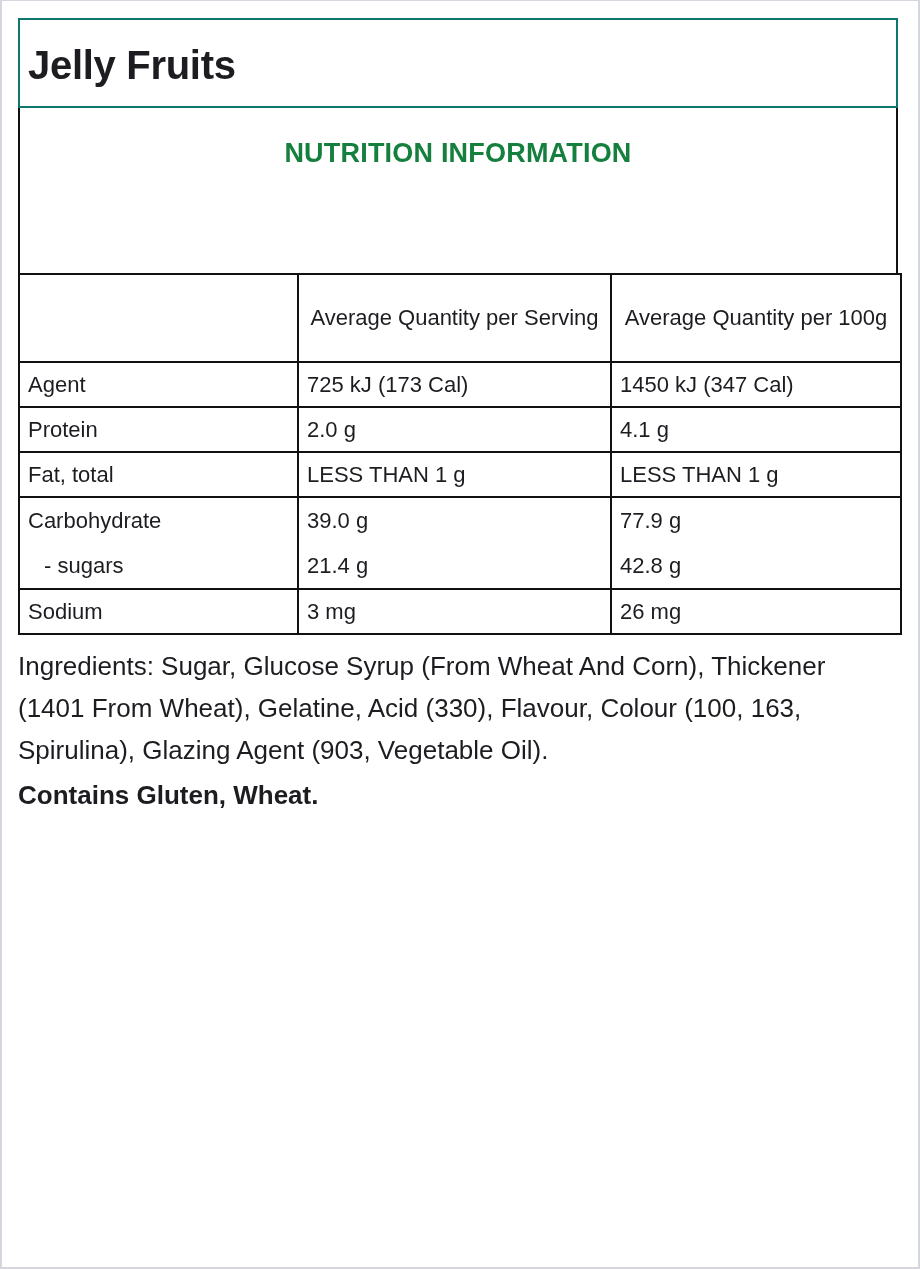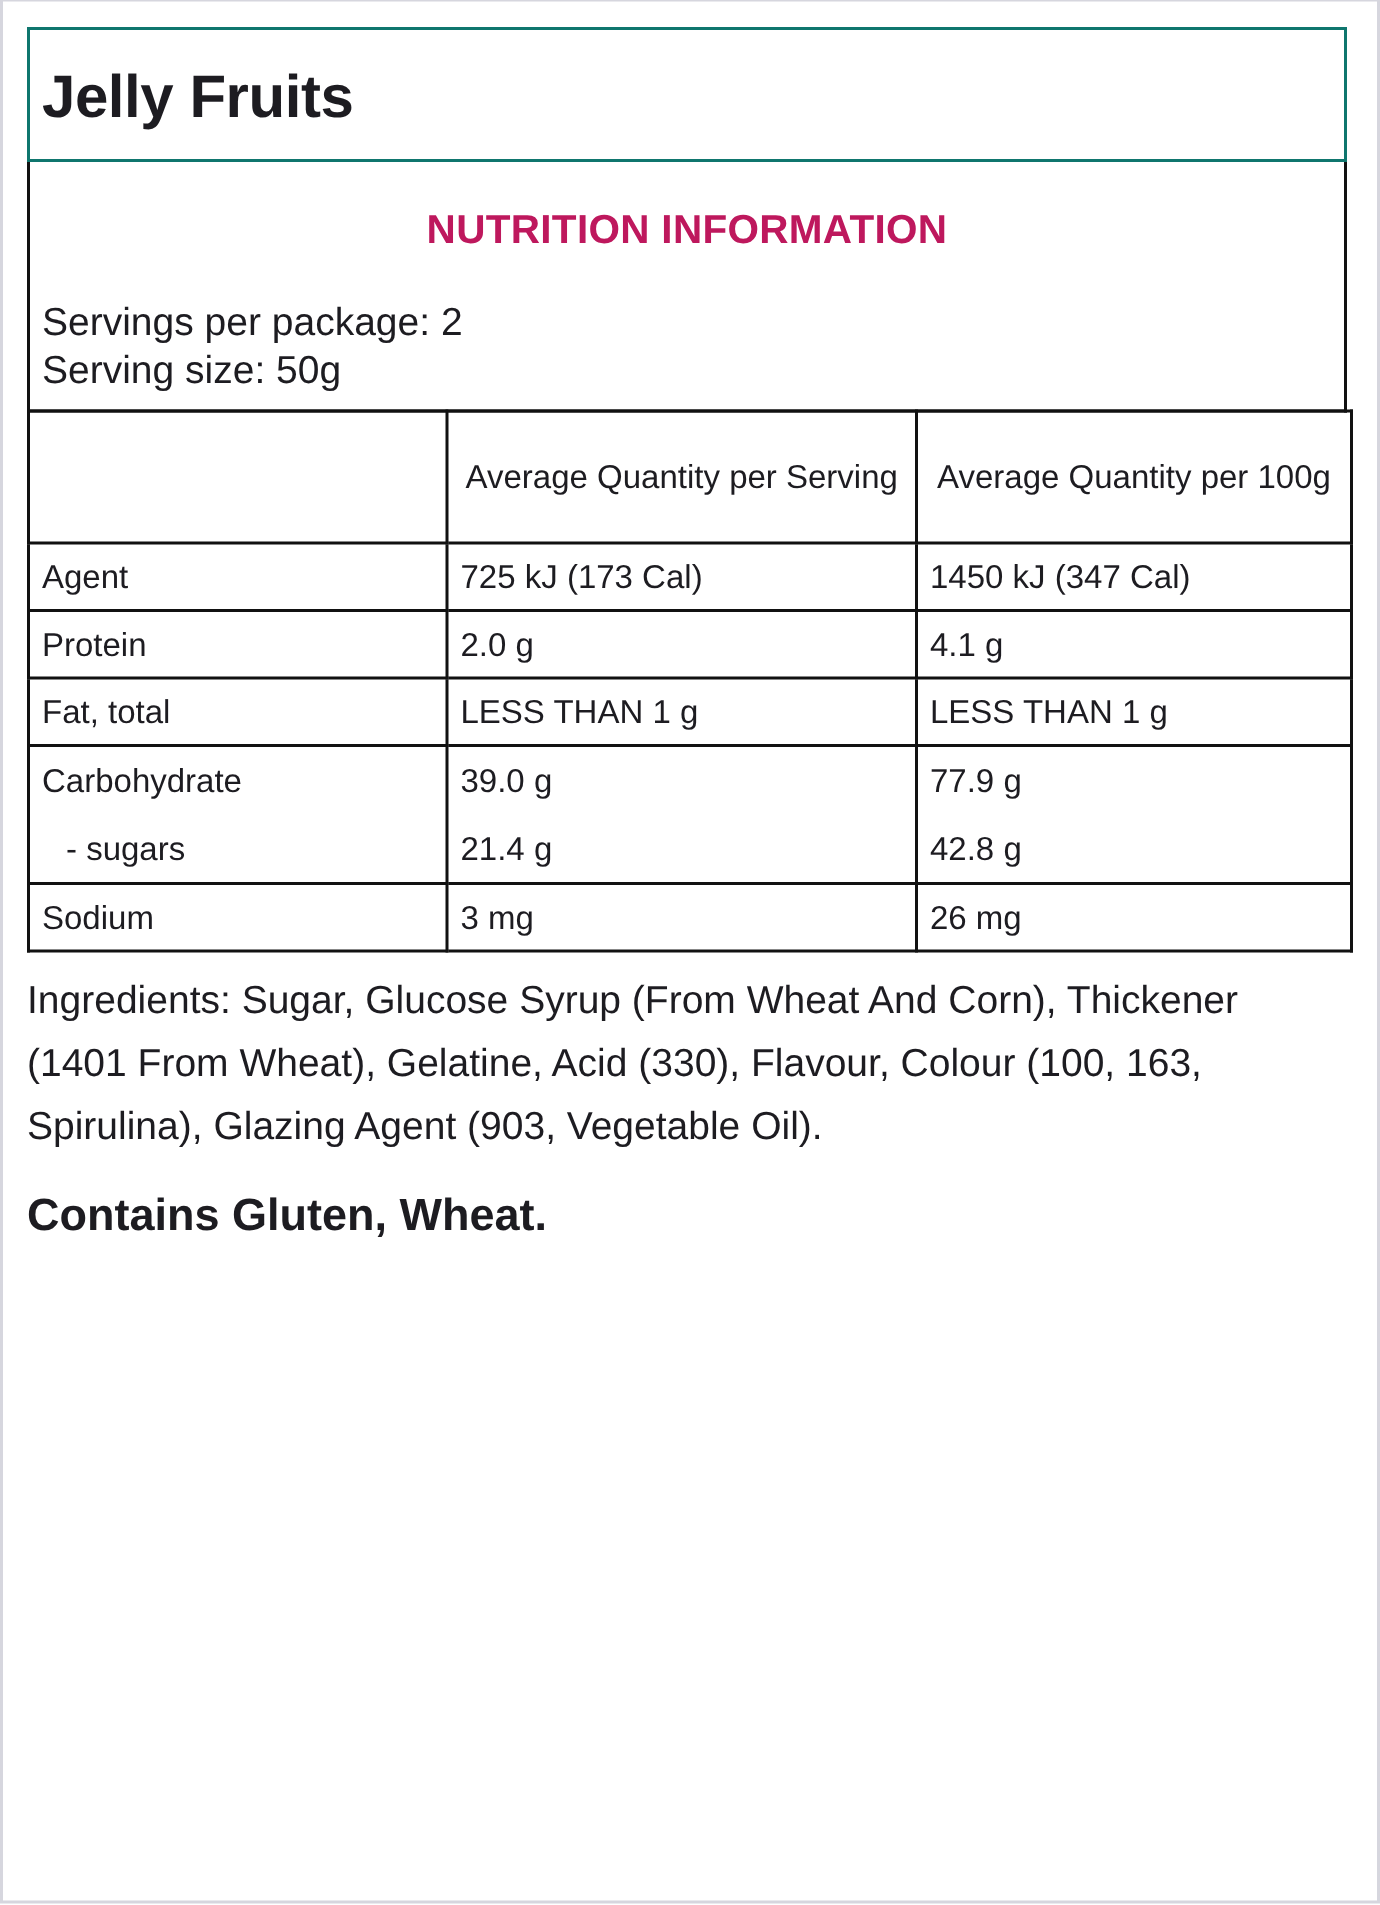--- a/index.html
+++ b/index.html
@@ -56,21 +56,21 @@
     }
     .info-heading {
       position: absolute;
       left: 0;
       right: 0;
       top: 30px;
       text-align: center;
       font-size: 27px;
       font-weight: bold;
       letter-spacing: 0.2px;
-      color: #be185d;
+      color: #15803d;
     }
     .servings {
       position: absolute;
       left: 8px;
       top: 90px;
       font-size: 26px;
       line-height: 32px;
     }
     table.nutri {
       border-collapse: collapse;
@@ -114,42 +114,38 @@
       top: 645px;
       width: 880px;
       font-size: 26px;
       line-height: 42px;
       color: #1d1c21;
     }
     .ingredients b {
       font-weight: normal;
     }
     .allergen {
-      margin-top: 20px;
+      margin-top: 4px;
       font-weight: bold;
-      font-size: 30px;
+      font-size: 26px;
       line-height: 40px;
     }
   </style>
 </head>
 <body>
 
 <div class="frame"></div>
 
 <div class="label-box">
   <div class="title-cell">
     <h1 class="title">Jelly Fruits</h1>
   </div>
 
   <div class="info-cell">
     <div class="info-heading">NUTRITION INFORMATION</div>
-    <div class="servings">
-      <div>Servings per package: 2</div>
-      <div>Serving size: 50g</div>
-    </div>
   </div>
 
   <table class="nutri" style="margin-top:-2px;border-radius:19px;">
     <colgroup>
       <col class="c1">
         <col class="c2">
         <col class="c3">
     </colgroup>
     <thead>
       <tr>

